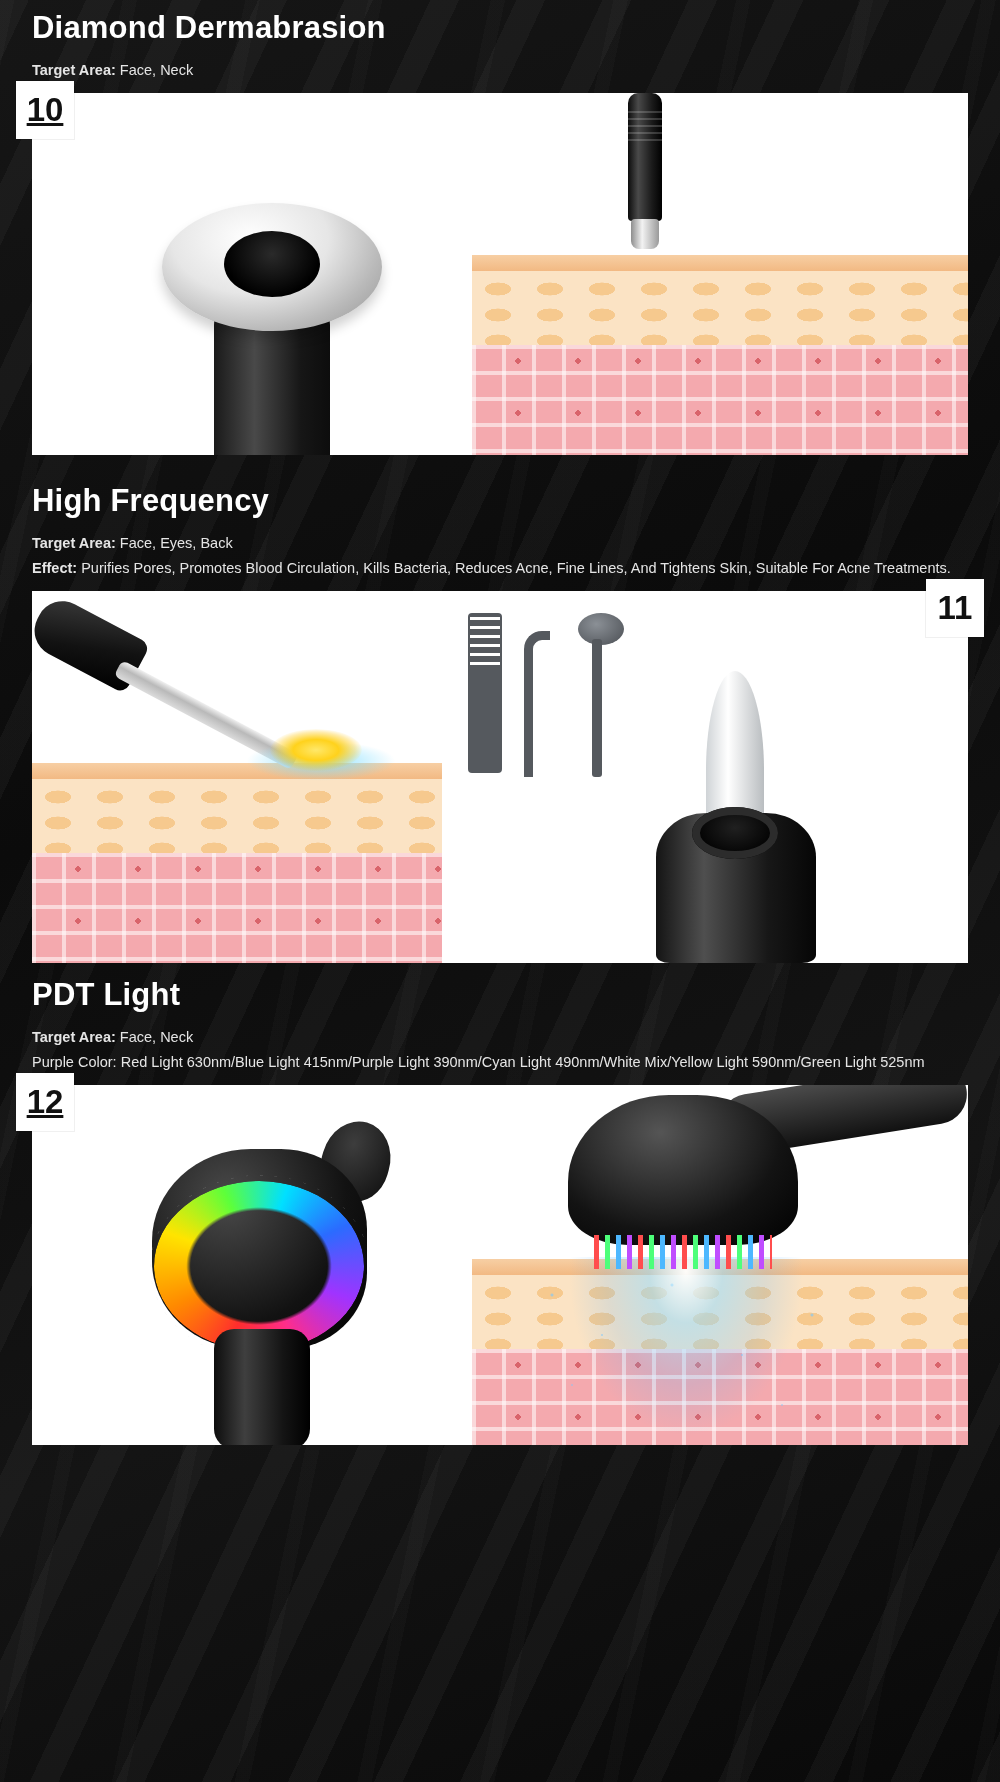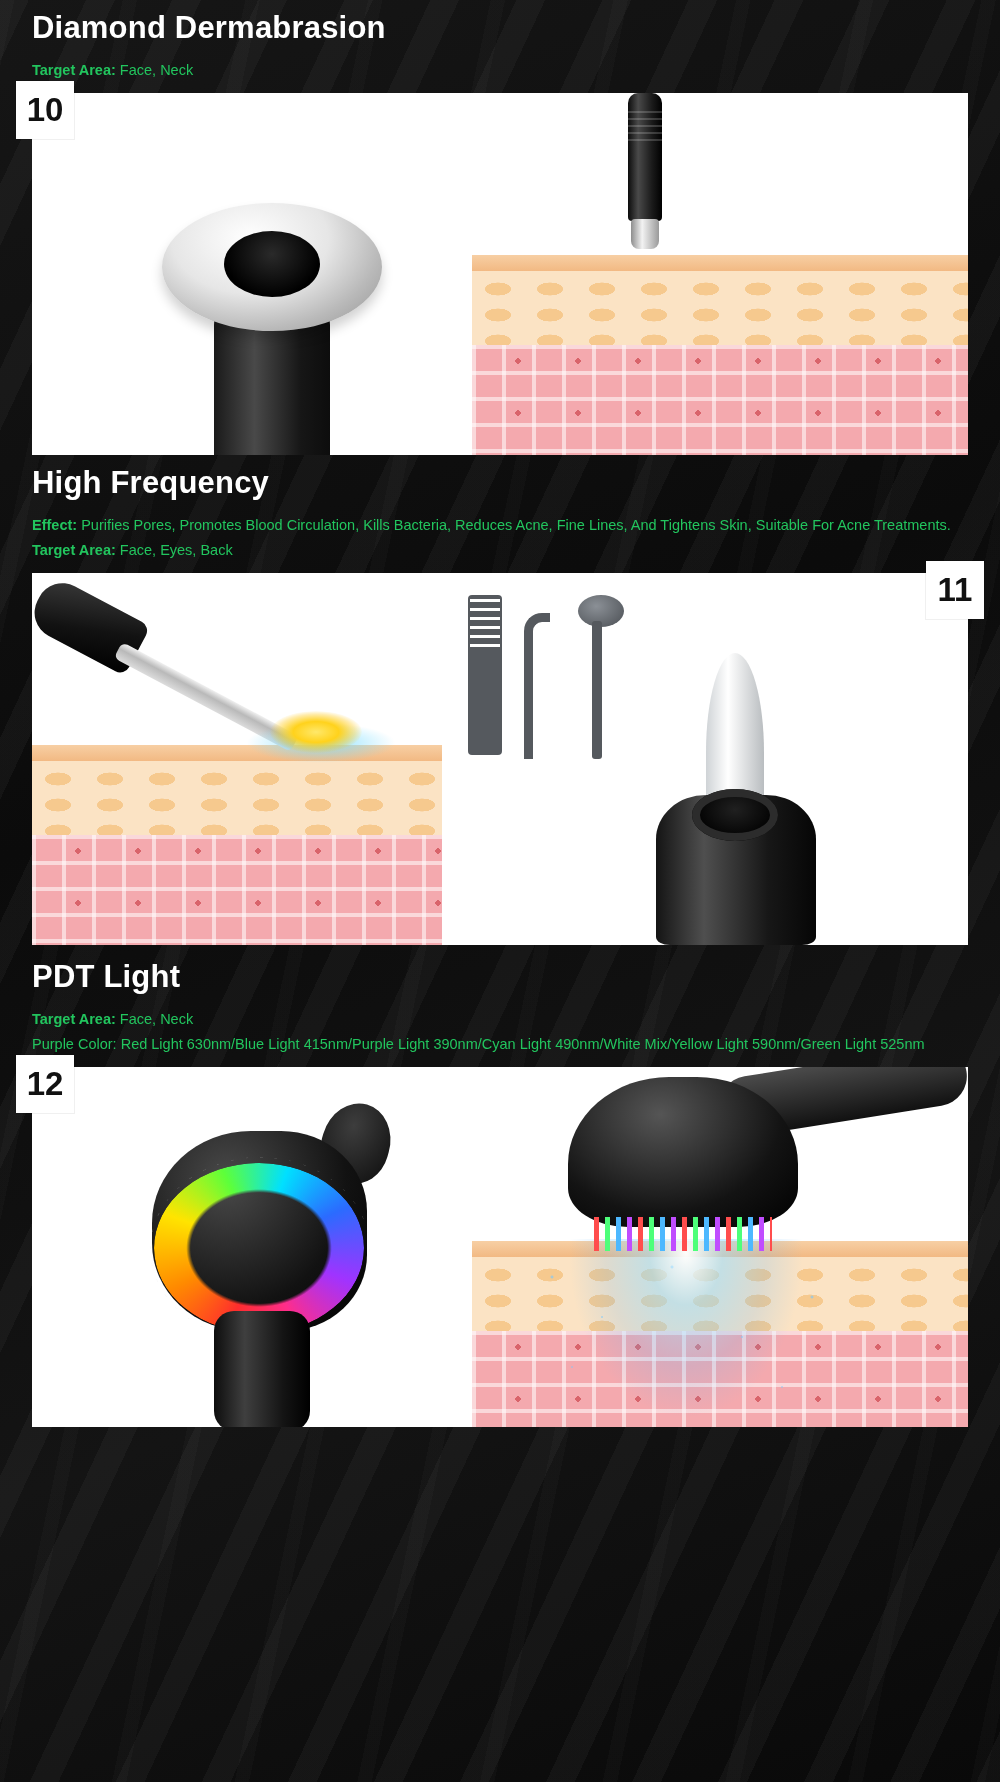--- a/index.html
+++ b/index.html
@@ -31,21 +31,21 @@
   .section { padding: 0 32px; }
   .section-title {
     font-size: 31px;
     font-weight: bold;
     letter-spacing: 0.2px;
     margin-bottom: 12px;
   }
   .meta-line {
     font-size: 14.5px;
     line-height: 25px;
-    color: #22c55e;
+    color: #e5e5e5;
     font-weight: normal;
   }
   .meta-line b { font-weight: bold; }
 
   .photo-wrap {
     position: relative;
     margin-top: 10px;
   }
   .photo {
     position: relative;
@@ -60,21 +60,21 @@
     background: #ffffff;
     color: #111111;
     font-size: 33px;
     font-weight: bold;
     display: flex;
     align-items: center;
     justify-content: center;
     z-index: 5;
     box-shadow: 0 0 0 1px rgba(0,0,0,0.06);
   }
-  .badge.left { left: -16px; top: -12px; }
+  .badge.left { left: -16px; top: -12px; text-decoration: underline; }
   .badge.right { right: -16px; top: -12px; }
 
   
   .skin {
     position: absolute;
     left: 0; right: 0; bottom: 0;
     height: 200px;
   }
   .skin .epi {
     position: absolute; top: 0; left: 0; right: 0; height: 16px;
@@ -320,29 +320,29 @@
         <div class="s10-probe">
           <div class="body"></div>
           <div class="rings"></div>
           <div class="tip"></div>
         </div>
       </div>
     </div>
   </div>
 </div>
 
-<div class="section" style="padding-top:10px;">
+<div class="section" style="padding-top:28px;">
   <h2 class="section-title">High Frequency</h2>
+  <div class="meta-line">
+    <b>Target Area:</b>
+    <span>Face, Eyes, Back</span>
+  </div>
   <div class="meta-line">
     <b>Effect:</b>
     <span>Purifies Pores, Promotes Blood Circulation, Kills Bacteria, Reduces Acne, Fine Lines, And Tightens Skin, Suitable For Acne Treatments.</span>
-  </div>
-  <div class="meta-line">
-    <b>Target Area:</b>
-    <span>Face, Eyes, Back</span>
   </div>
 
   <div class="photo-wrap">
     <div class="badge right">11</div>
     <div class="photo" id="photo11">
       <div class="skin s11-skin">
         <div class="epi"></div>
         <div class="derm"></div>
         <div class="hypo"></div>
       </div>

